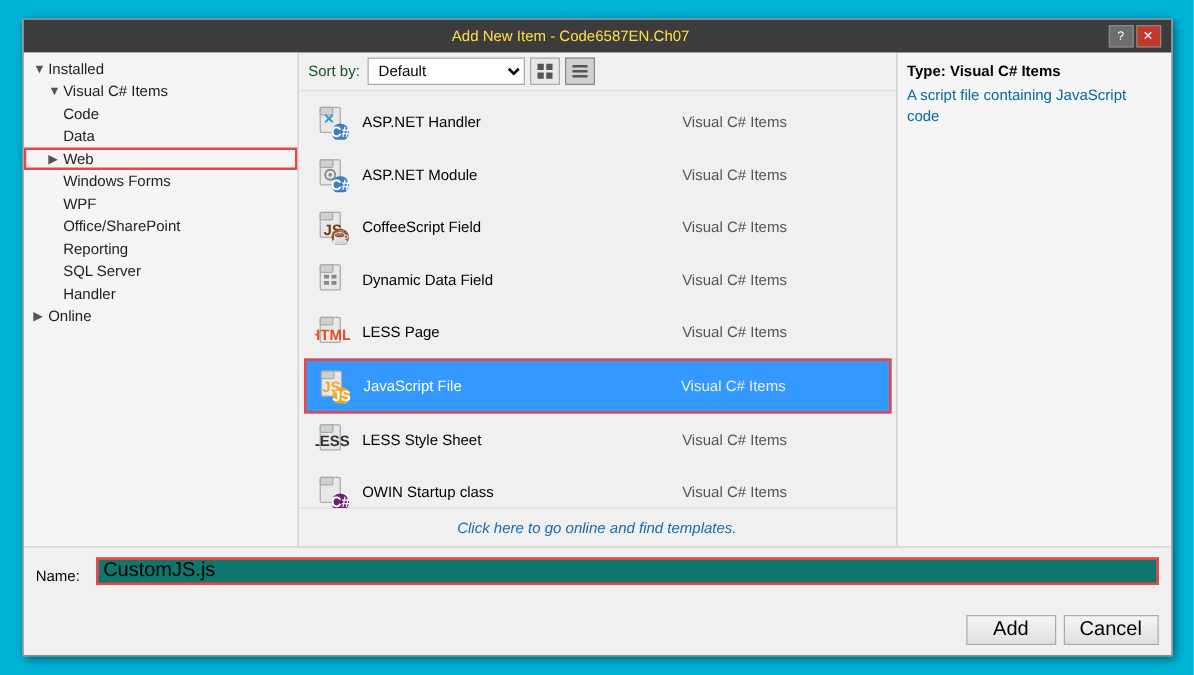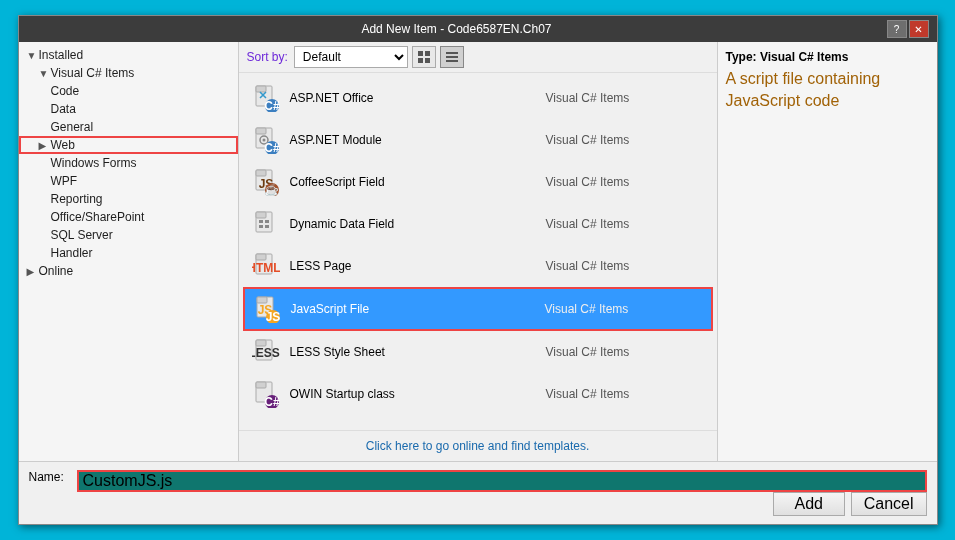--- a/index.html
+++ b/index.html
@@ -18,21 +18,21 @@
     .title-bar {
       background: #3c3c3c;
       color: white;
       height: 26px;
       display: flex;
       align-items: center;
       justify-content: space-between;
       padding: 0 8px;
       flex-shrink: 0;
     }
-    .title-bar-text { flex: 1; text-align: center; font-size: 12px; color: #ffffff; }
+    .title-bar-text { flex: 1; text-align: center; font-size: 12px; color: #fde047; }
     .title-bar-buttons { display: flex; gap: 2px; }
     .title-btn {
       width: 20px; height: 18px;
       background: #6e6e6e;
       border: 1px solid #888;
       color: white;
       font-size: 10px;
       display: flex; align-items: center; justify-content: center;
       cursor: pointer;
     }
@@ -83,24 +83,24 @@
     }
 
     .toolbar-row {
       display: flex;
       align-items: center;
       padding: 4px 8px;
       background: #f0f0f0;
       border-bottom: 1px solid #ddd;
       gap: 4px;
     }
-    .sort-label { color: #6d28d9; margin-right: 2px; }
+    .sort-label { color: #14532d; margin-right: 2px; }
     .sort-select {
       height: 22px;
-      width: 114px;
+      width: 126px;
       border: 1px solid #aaa;
       background: white;
       padding: 0 4px;
       font-size: 12px;
     }
     .view-btn {
       width: 24px; height: 22px;
       border: 1px solid #aaa;
       background: #e8e8e8;
       cursor: pointer;
@@ -138,21 +138,21 @@
     .item-name { flex: 1; font-size: 12px; }
     .item-category { width: 160px; font-size: 12px; color: #555; }
     .item-row.selected .item-category { color: #eee; }
 
     .online-link {
       text-align: center;
       padding: 8px;
       border-top: 1px solid #ddd;
       background: #f0f0f0;
     }
-    .online-link a { color: #1a6aad; text-decoration: none; font-size: 12px; }
+    .online-link a { color: #1a6aad; text-decoration: none; font-size: 12px; font-style: italic; }
 
     
     .right-panel {
       width: 220px;
       background: #f5f5f5;
       border-left: 1px solid #ccc;
       padding: 8px;
       flex-shrink: 0;
     }
     .right-search {
@@ -161,30 +161,30 @@
       background: white;
       height: 22px;
       padding: 0 4px;
       margin-bottom: 10px;
     }
     .right-search input {
       border: none; outline: none; flex: 1; font-size: 11px; background: transparent;
     }
     .right-search span { font-size: 11px; color: #888; }
     .type-label { font-weight: bold; font-size: 12px; margin-bottom: 4px; }
-    .desc-text { font-size: 16px; color: #a16207; line-height: 1.4; }
+    .desc-text { font-size: 12px; color: #0369a1; line-height: 1.4; }
 
     
     .bottom-area {
       border-top: 1px solid #ccc;
       padding: 8px 10px;
       background: #f0f0f0;
     }
     .name-row {
-      display: flex; align-items: flex-start; gap: 8px; margin-bottom: 0;
+      display: flex; align-items: flex-end; gap: 8px; margin-bottom: 24px;
     }
     .name-label { width: 40px; font-size: 12px; }
     .name-input {
       flex: 1;
       height: 22px;
       border: 2px solid #e44;
       padding: 0 4px;
       font-size: 16px;
       background: #0f766e;
     }
@@ -233,43 +233,39 @@
               <span>Visual C# Items</span>
             </div>
             <div class="tree-item indent2">
               <span class="arrow"> </span>
               <span>Code</span>
             </div>
             <div class="tree-item indent2">
               <span class="arrow"> </span>
               <span>Data</span>
             </div>
-            <div class="tree-item indent2">
-              <span class="arrow"> </span>
-              <span>General</span>
-            </div>
             <div class="tree-item indent2 highlighted-box">
               <span class="arrow">▶</span>
               <span>Web</span>
             </div>
             <div class="tree-item indent2">
               <span class="arrow"> </span>
               <span>Windows Forms</span>
             </div>
             <div class="tree-item indent2">
               <span class="arrow"> </span>
               <span>WPF</span>
             </div>
             <div class="tree-item indent2">
               <span class="arrow"> </span>
+              <span>Office/SharePoint</span>
+            </div>
+            <div class="tree-item indent2">
+              <span class="arrow"> </span>
               <span>Reporting</span>
-            </div>
-            <div class="tree-item indent2">
-              <span class="arrow"> </span>
-              <span>Office/SharePoint</span>
             </div>
             <div class="tree-item indent2">
               <span class="arrow"> </span>
               <span>SQL Server</span>
             </div>
             <div class="tree-item indent2">
               <span class="arrow"> </span>
               <span>Handler</span>
             </div>
             <div class="tree-item">
@@ -310,21 +306,21 @@
     <div class="item-icon">
                   <svg width="28" height="28" viewBox="0 0 28 28">
                     <rect x="4" y="2" width="16" height="20" rx="1" fill="#e8e8e8" stroke="#aaa" stroke-width="1"></rect>
                     <rect x="4" y="2" width="10" height="6" rx="1" fill="#d0d0d0" stroke="#aaa" stroke-width="1"></rect>
                     <path d="M8 14 l3-3 l-3-3" stroke="#3399cc" stroke-width="1.5" fill="none"></path>
                     <path d="M14 14 l-3-3 l3-3" stroke="#3399cc" stroke-width="1.5" fill="none"></path>
                     <circle cx="20" cy="22" r="7" fill="#3c7fc0"></circle>
                     <text x="20" y="26" text-anchor="middle" fill="white" font-size="7" font-weight="bold">C#</text>
                   </svg>
                 </div>
-    <span class="item-name">ASP.NET Office</span>
+    <span class="item-name">ASP.NET Handler</span>
     <span class="item-category">Visual C# Items</span>
   </div>
               <div class="item-row">
     <div class="item-icon">
                   <svg width="28" height="28" viewBox="0 0 28 28">
                     <rect x="4" y="2" width="16" height="20" rx="1" fill="#e8e8e8" stroke="#aaa" stroke-width="1"></rect>
                     <rect x="4" y="2" width="10" height="6" rx="1" fill="#d0d0d0" stroke="#aaa" stroke-width="1"></rect>
                     <circle cx="12" cy="14" r="4" fill="none" stroke="#888" stroke-width="1.5"></circle>
                     <circle cx="12" cy="14" r="1.5" fill="#888"></circle>
                     <circle cx="20" cy="22" r="7" fill="#3c7fc0"></circle>

